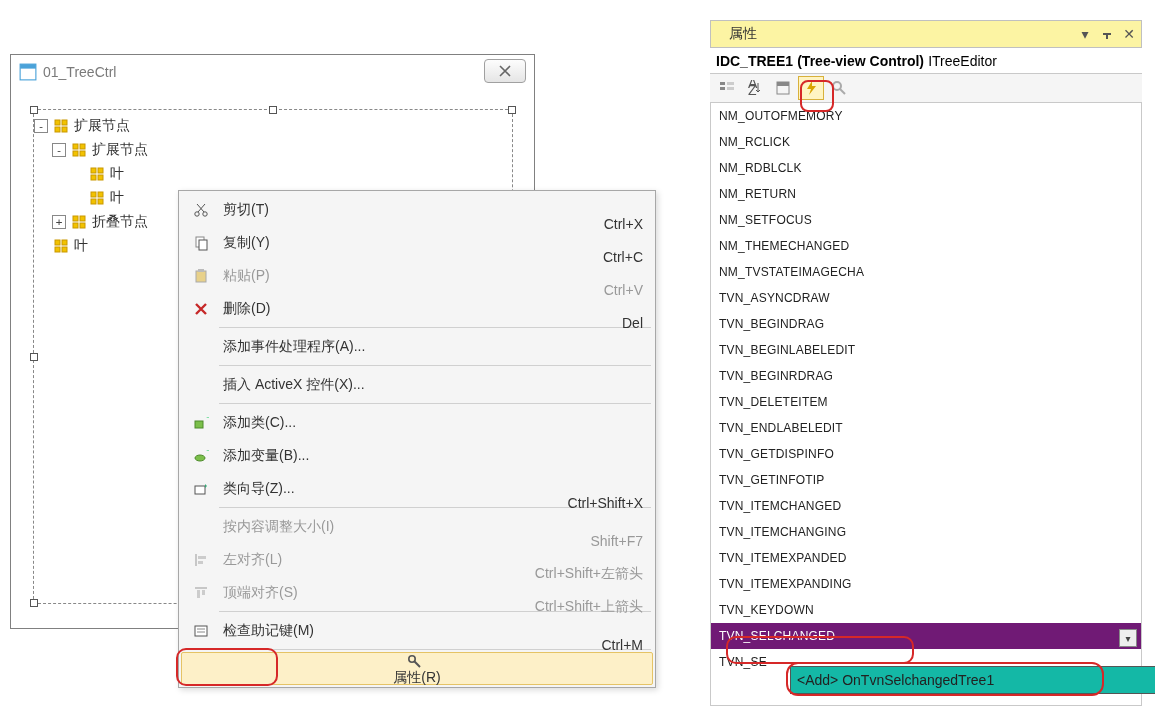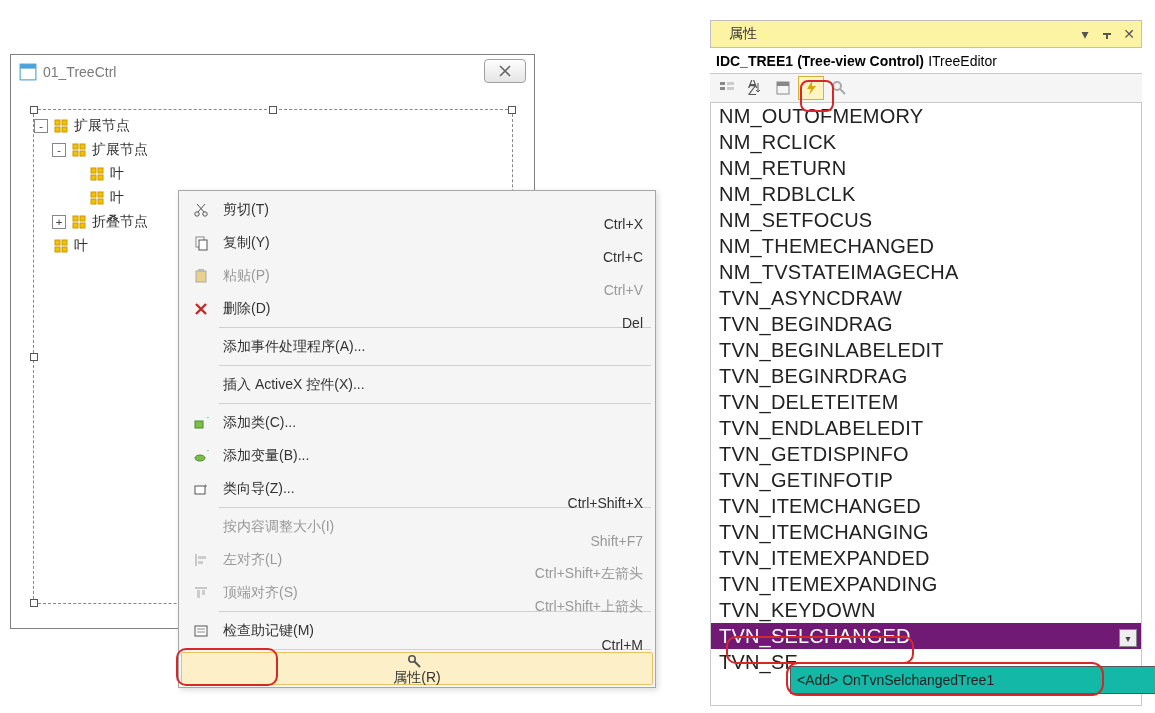--- a/index.html
+++ b/index.html
@@ -46,21 +46,21 @@
   .props-title { background:#fcf4a3; border:1px solid #c0c0c0; height:28px; display:flex; align-items:center; padding:0 18px; color:#333; font-size:14px; position:relative;}
   .props-title .tools { position:absolute; right:4px; top:0; height:100%; display:flex; align-items:center; gap:6px;}
   .props-title .tbtn { width:16px; height:16px; display:flex; align-items:center; justify-content:center; color:#555;}
   .props-sub { padding:4px 6px; font-size:15px;}
   .props-sub b { font-weight:700;}
   .props-tb { height:30px; border-top:1px solid #c9c9c9; border-bottom:1px solid #c9c9c9; display:flex; align-items:center; padding:0 4px; gap:2px; background:#f5f5f5;}
   .tbb { width:26px; height:24px; display:flex; align-items:center; justify-content:center; border:1px solid transparent; }
   .tbb.sel { background:#fff4c2; border:1px solid #d8b13b;}
   .ring-events { left:800px; top:80px; width:34px; height:32px; border:2px solid #d62828; border-radius:8px; position:absolute; pointer-events:none;}
   .plist { flex:1; border-left:1px solid #c9c9c9; border-right:1px solid #c9c9c9; border-bottom:1px solid #c9c9c9; overflow:hidden; position:relative;}
-  .pl-row { height:26px; display:flex; align-items:center; padding:0 8px; border-bottom:0px solid #eee; font-size:20px; letter-spacing:.2px; color:#222;}
+  .pl-row { height:26px; display:flex; align-items:center; padding:0 8px; border-bottom:0px solid #eee; font-size:12px; letter-spacing:.2px; color:#222;}
   .pl-row.sel { background:#701a75; color:#fff;}
   .vscroll { position:absolute; right:4px; bottom:58px; width:18px; height:18px; border:1px solid #888; background:#eee; display:flex; align-items:center; justify-content:center; font-size:10px; color:#444;}
   .add-box { position:absolute; left:790px; top:666px; width:367px; height:28px; border:1px solid #555; background:#14b8a6; display:flex; align-items:center; padding:0 6px; font-size:14px; color:#222;}
   .ring-sel { left:726px; top:636px; width:188px; height:28px; border:2px solid #d62828; border-radius:10px; position:absolute; pointer-events:none;}
   .ring-add { left:786px; top:662px; width:318px; height:34px; border:2px solid #d62828; border-radius:12px; position:absolute; pointer-events:none;}
   .watermark { position:absolute; right:8px; bottom:4px; font-size:12px; color:#e8e8e8;}
 </style>
 </head>
 <body>
 
@@ -359,22 +359,22 @@
     <div class="tbb">
       <svg width="16" height="16" viewBox="0 0 16 16">
           <circle cx="6" cy="6" r="4" fill="none" stroke="#aaa" stroke-width="2"></circle>
           <path d="M9 9l5 5" stroke="#aaa" stroke-width="2"></path>
         </svg>
     </div>
   </div>
   <div class="plist" id="plist">
     <div class="pl-row">NM_OUTOFMEMORY</div>
       <div class="pl-row">NM_RCLICK</div>
+      <div class="pl-row">NM_RDBLCLK</div>
       <div class="pl-row">NM_RETURN</div>
-      <div class="pl-row">NM_RDBLCLK</div>
       <div class="pl-row">NM_SETFOCUS</div>
       <div class="pl-row">NM_THEMECHANGED</div>
       <div class="pl-row">NM_TVSTATEIMAGECHA</div>
       <div class="pl-row">TVN_ASYNCDRAW</div>
       <div class="pl-row">TVN_BEGINDRAG</div>
       <div class="pl-row">TVN_BEGINLABELEDIT</div>
       <div class="pl-row">TVN_BEGINRDRAG</div>
       <div class="pl-row">TVN_DELETEITEM</div>
       <div class="pl-row">TVN_ENDLABELEDIT</div>
       <div class="pl-row">TVN_GETDISPINFO</div>

